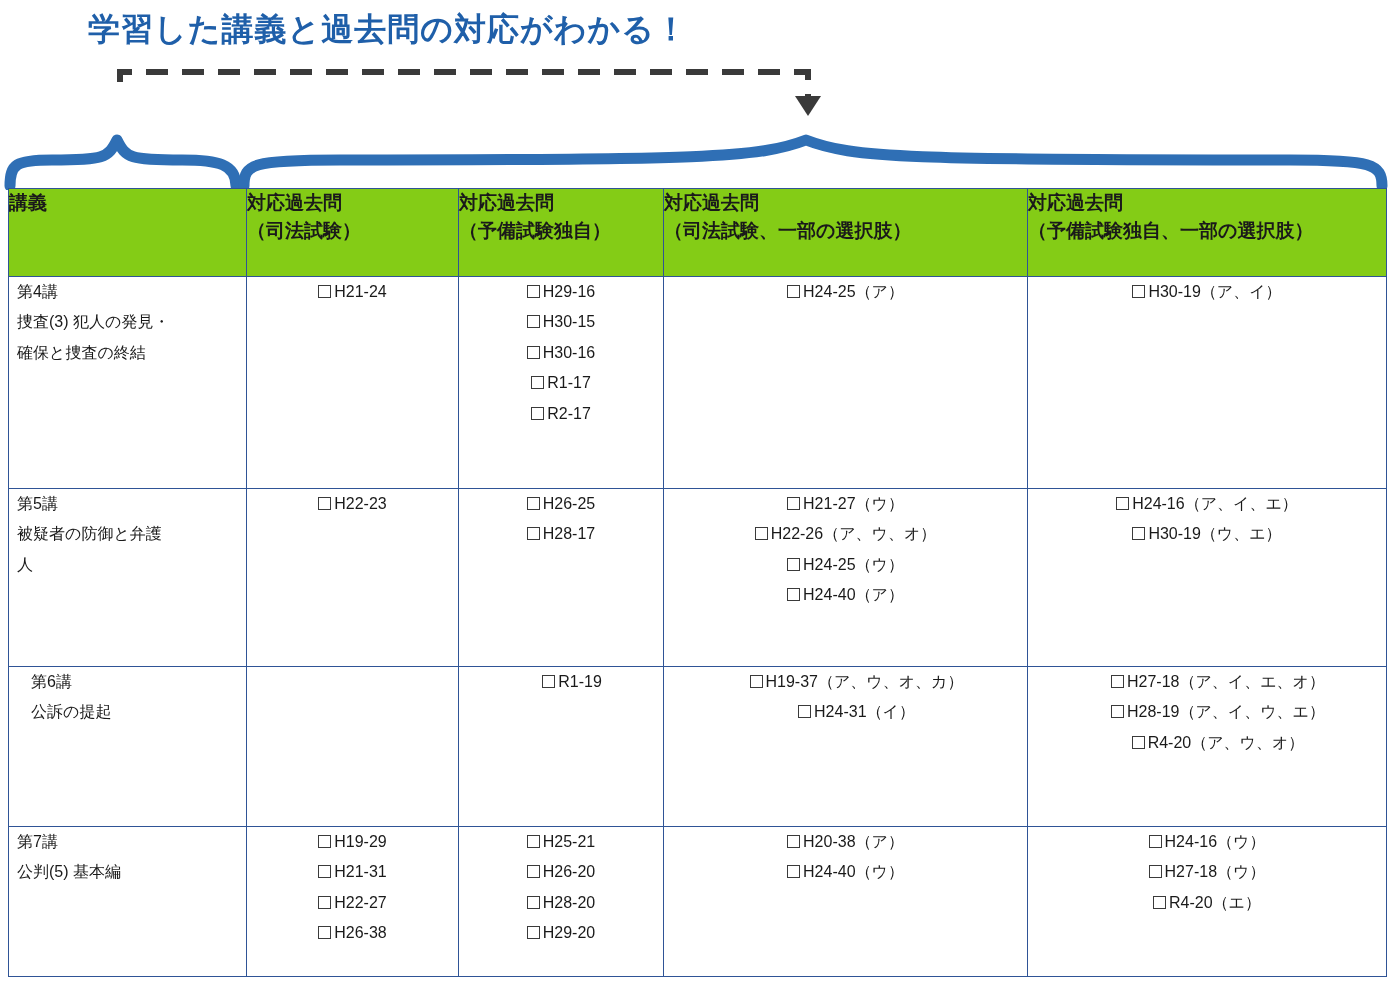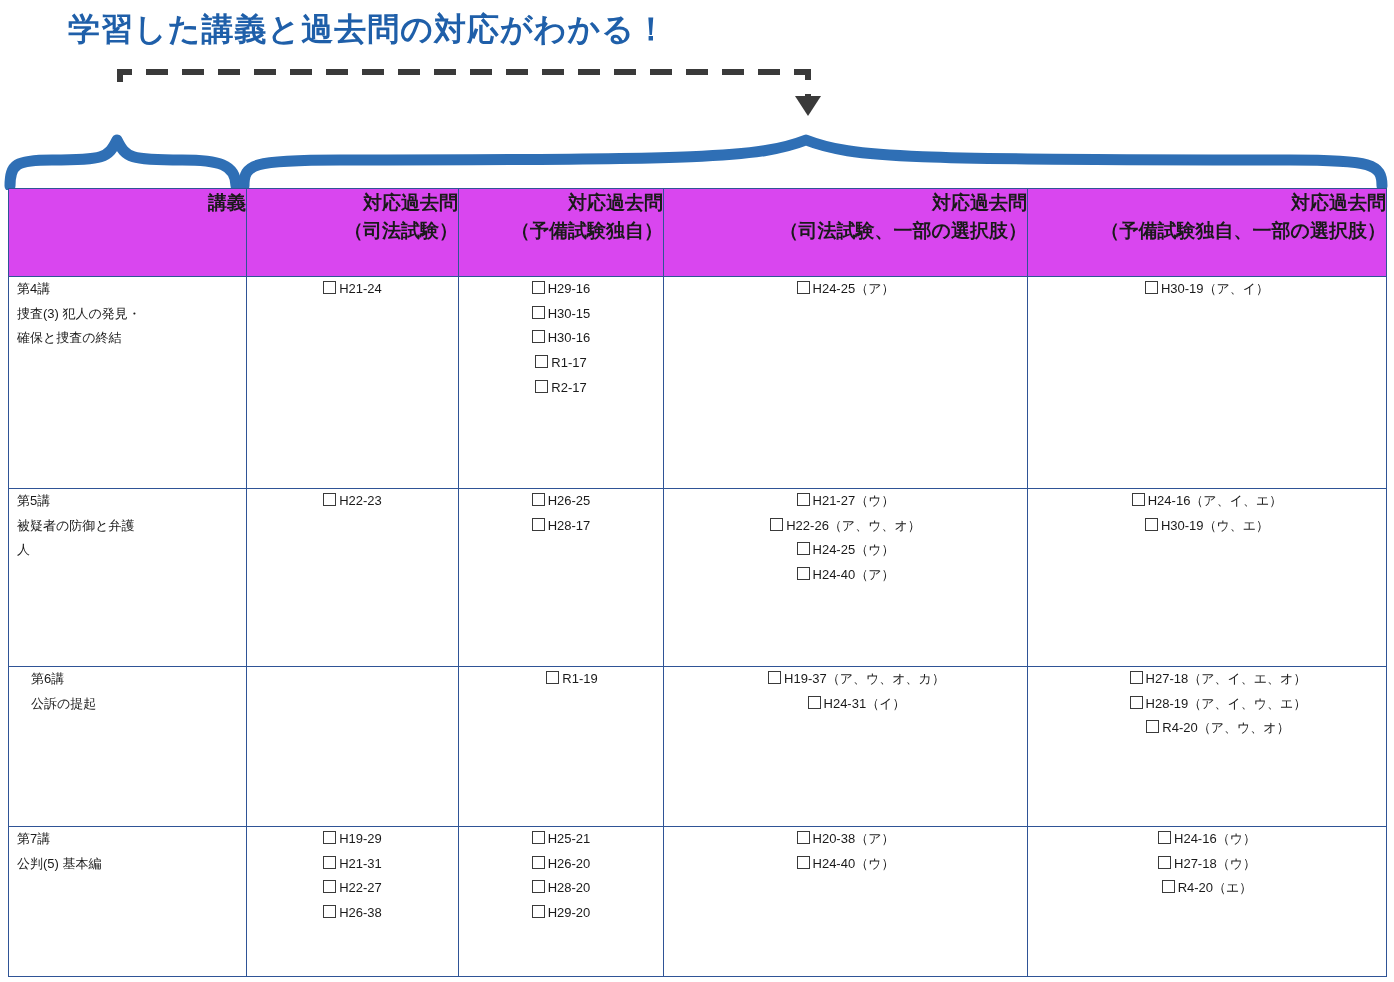--- a/index.html
+++ b/index.html
@@ -12,21 +12,21 @@
   }
   #root {
     position: relative;
     width: 1394px;
     height: 982px;
   }
 
   
   .headline {
     position: absolute;
-    left: 68px;
+    left: 88px;
     top: 8px;
     font-size: 32px;
     font-weight: bold;
     color: #1f5fa9;
     letter-spacing: 1px;
     white-space: nowrap;
   }
 
   
   .dashed-svg {
@@ -57,42 +57,42 @@
     border-collapse: collapse;
     width: 1378px;
     table-layout: fixed;
   }
   table.maintable th, table.maintable td {
     border: 1px solid #2f5496;
     vertical-align: top;
     padding: 0;
   }
   thead th {
-    background: #d946ef;
-    text-align: right;
+    background: #84cc16;
+    text-align: left;
     vertical-align: middle;
     font-size: 19px;
     font-weight: bold;
     color: #1a1a1a;
     line-height: 1.45;
     padding: 10px 4px;
     height: 88px;
     margin-top: 8px;
   }
   .hdr-l1 { display: block; }
   .hdr-l2 { display: block; }
 
   col.c0 { width: 238px; }
   col.c1 { width: 212px; }
   col.c2 { width: 205px; }
   col.c3 { width: 364px; }
   col.c4 { width: 359px; }
 
   tbody td {
-    font-size: 13px;
+    font-size: 16px;
     color: #1a1a1a;
     line-height: 1.9;
     padding: 7px 6px 10px 6px;
   }
   tbody td.lecture {
     padding-left: 8px;
   }
   .lec-line { display: block; white-space: nowrap; }
   .q-line { display: block; white-space: nowrap; text-align: center; }
   .cb {

